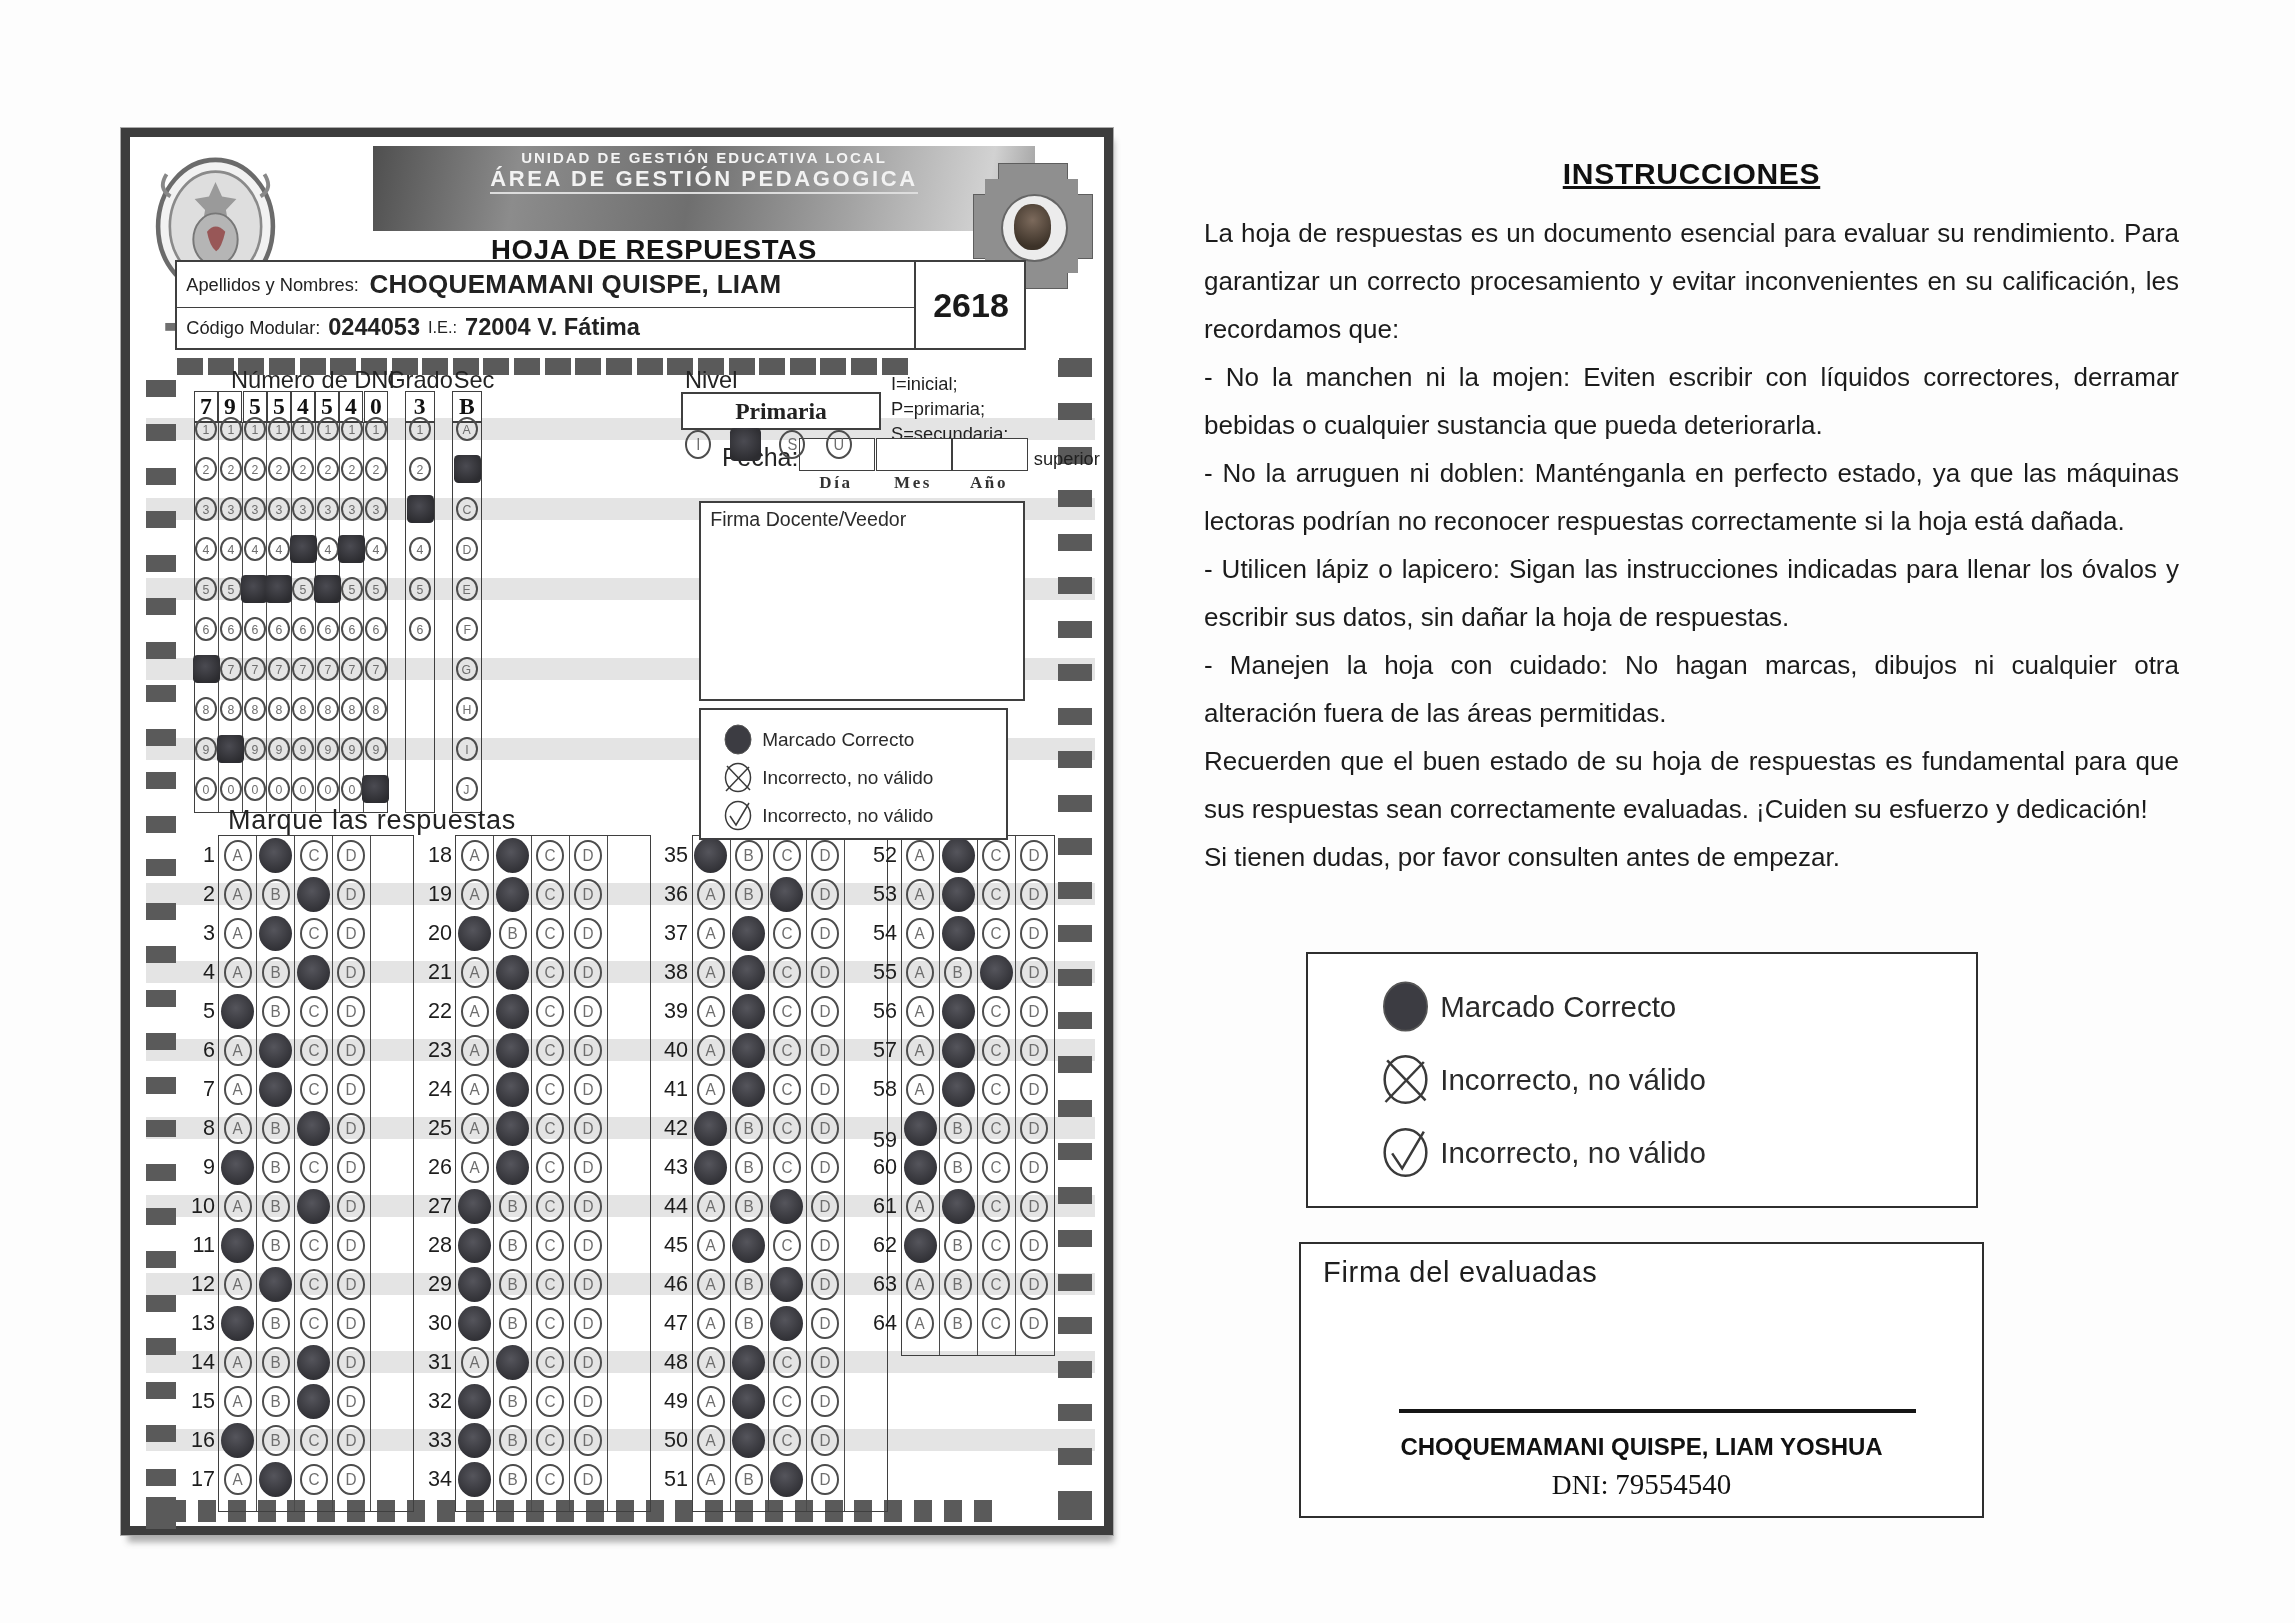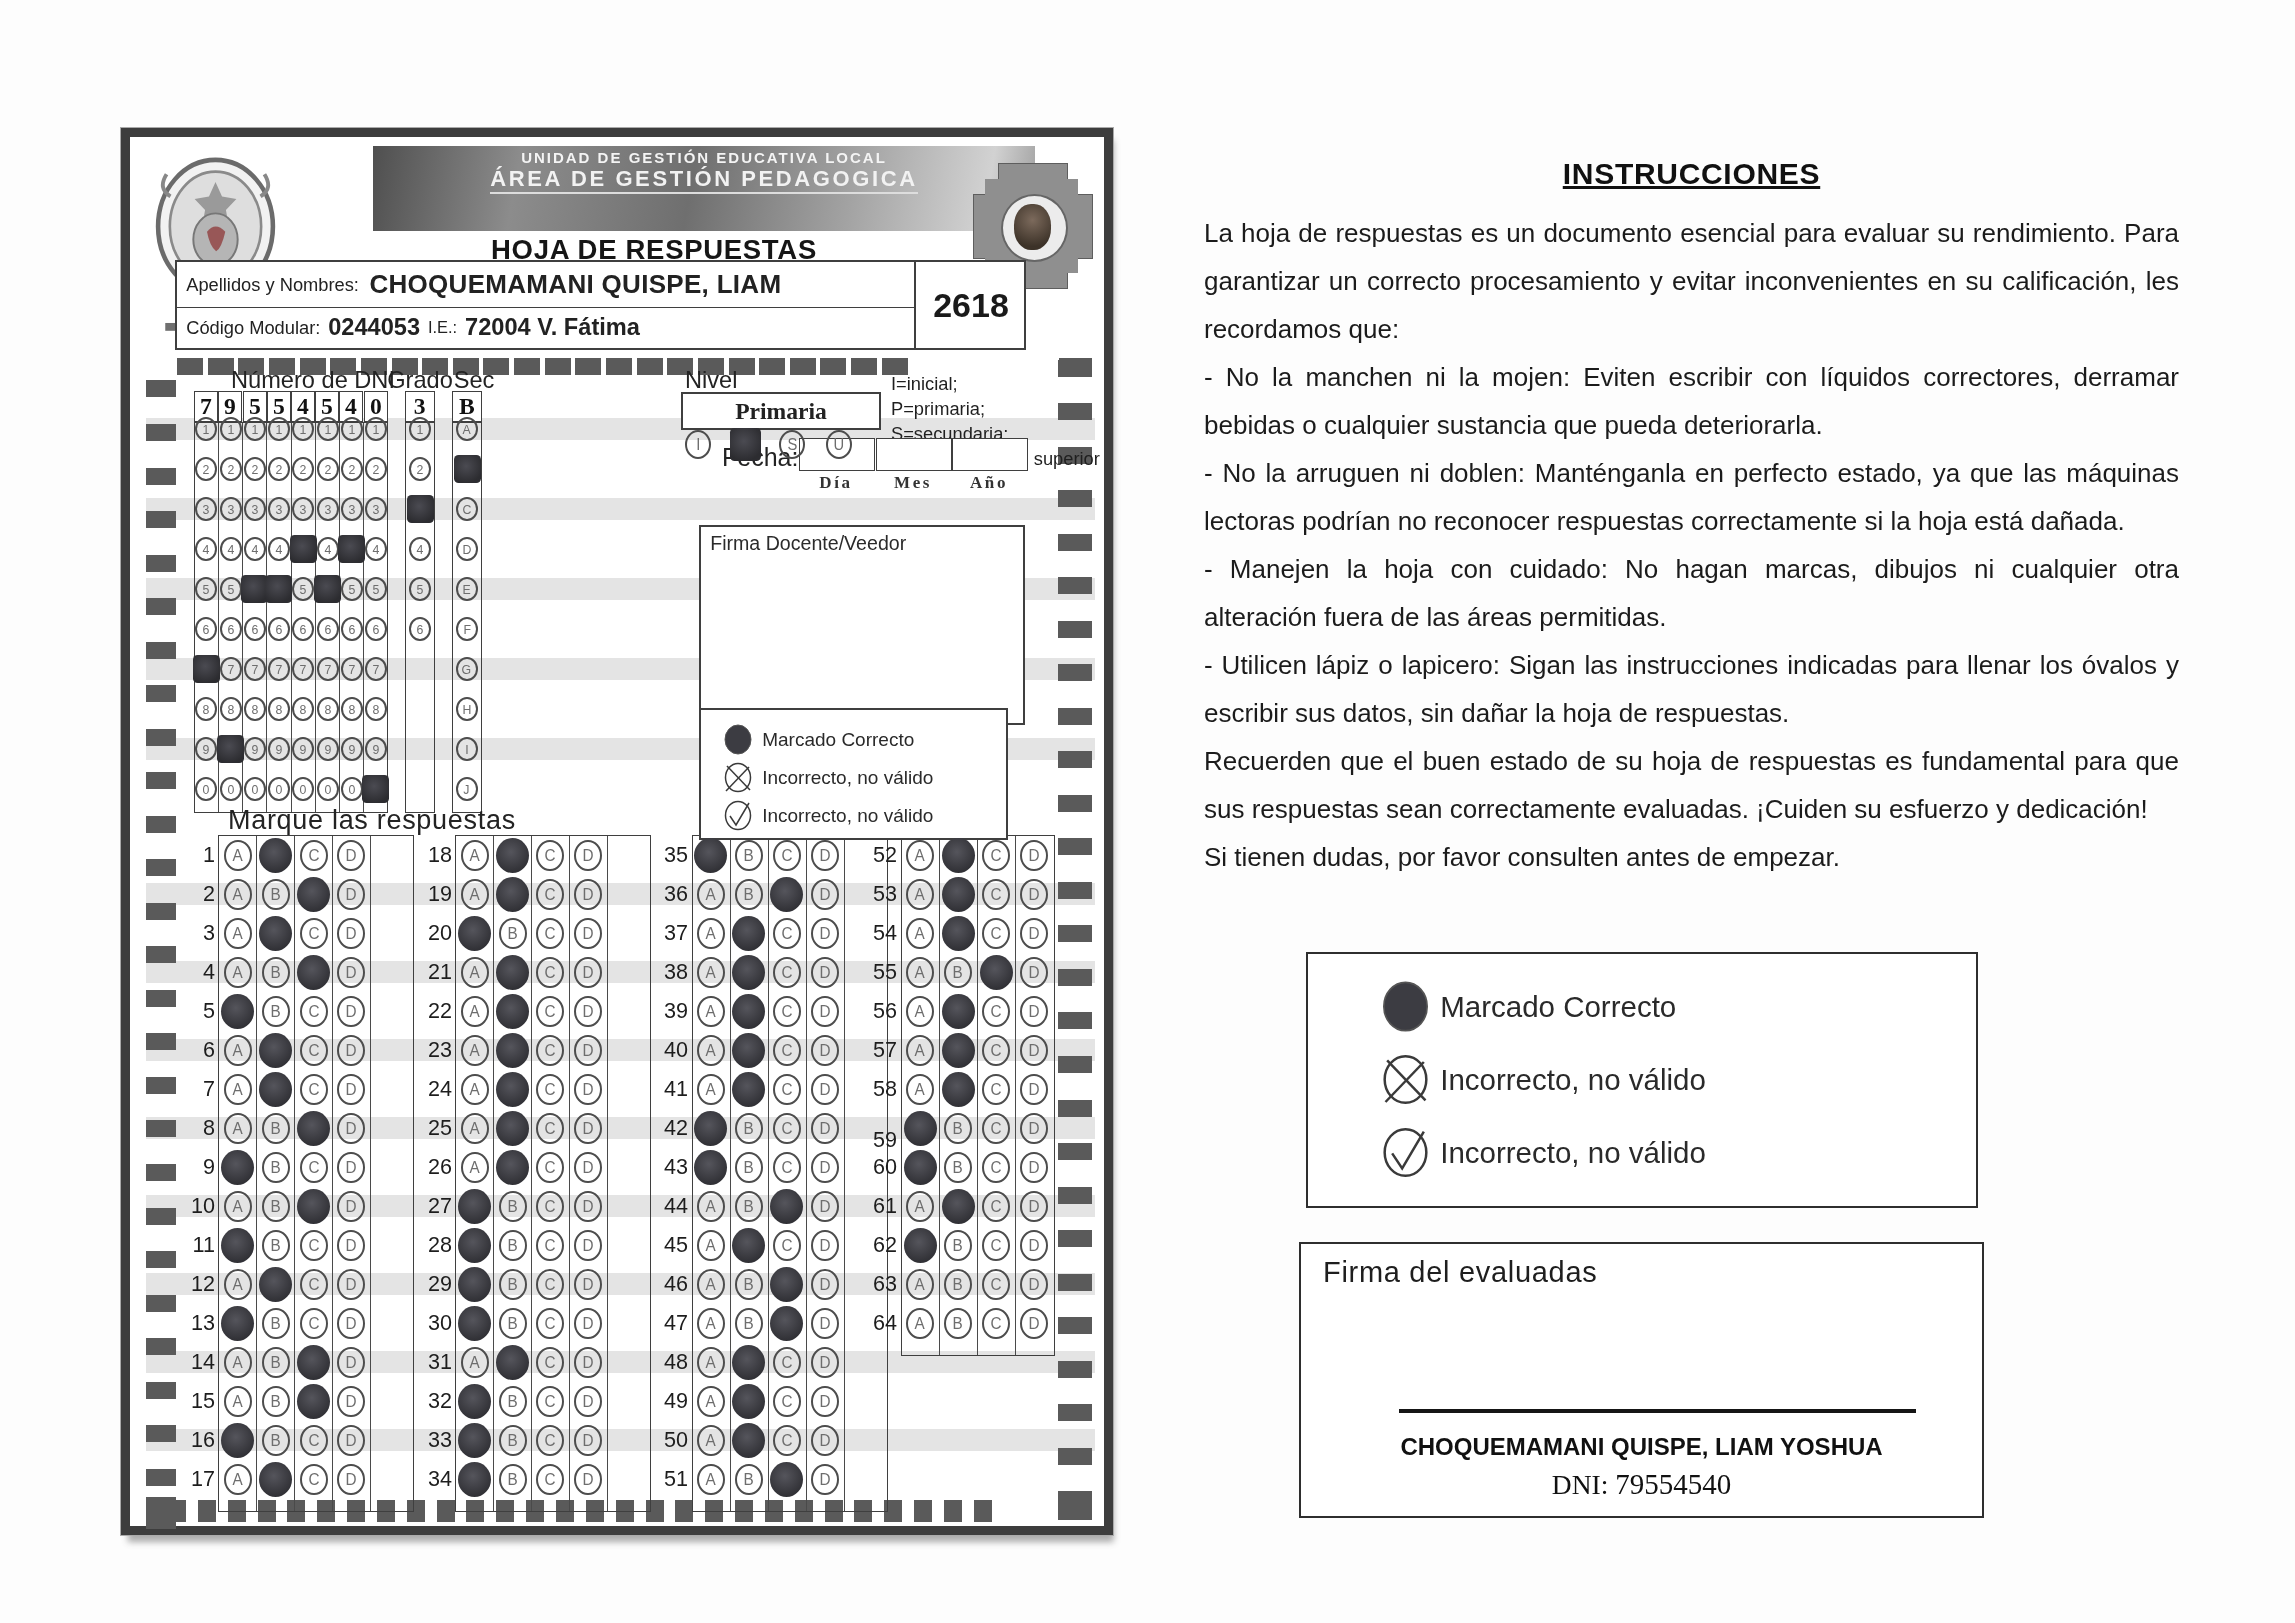--- a/index.html
+++ b/index.html
@@ -54,21 +54,21 @@
            border-radius:50%;z-index:4;}
   .qnum{position:absolute;font-size:21.6px;color:#1d1d1d;text-align:right;z-index:2;}
   #marque{font-size:27px;color:#232323;z-index:2;letter-spacing:0.7px;}
   
   #nivel-box{position:absolute;border:2px solid #3f3f3f;background:#fff;text-align:center;z-index:2;
              font-family:"Liberation Serif",serif;font-weight:bold;font-size:23.6px;}
   .nivel-leg{position:absolute;font-size:18.3px;color:#1f1f1f;line-height:25px;z-index:2;}
   .fecha-cell{position:absolute;border:1.3px solid #3f3f3f;background:#fff;z-index:2;}
   .fecha-lbl{position:absolute;font-family:"Liberation Serif",serif;font-weight:bold;font-size:17px;
              letter-spacing:2.6px;color:#333;z-index:2;text-align:center;}
-  #firma-docente{position:absolute;border:2px solid #3f3f3f;background:#fff;z-index:2;margin-top:24px;}
+  #firma-docente{position:absolute;border:2px solid #3f3f3f;background:#fff;z-index:2;}
   #firma-docente div{font-size:19.6px;color:#2b2b2b;margin:5.2px 0 0 9.2px;}
   #sheet-legend{position:absolute;border:2px solid #3f3f3f;background:#fff;z-index:2;}
   .leg-row{position:absolute;display:flex;align-items:center;gap:9.2px;}
   .leg-txt-s{font-size:19px;color:#2a2a2a;}
   
   #instr{left:1204px;top:157px;width:975px;z-index:1;}
   #instr-title{text-align:center;font-size:30px;font-weight:bold;text-decoration:underline;
                letter-spacing:0.7px;color:#111;margin-bottom:18.3px;}
   .instr-p{font-size:26px;line-height:48px;color:#1b1b1b;text-align:justify;margin:0;}
   #legend-box{left:1306px;top:952px;width:668px;height:252px;border:2px solid #2e2e2e;background:#fff;}
@@ -1559,22 +1559,22 @@
       </div>
     </div>
 </div>
 
 <div id="instr" class="abs">
   <div id="instr-title">INSTRUCCIONES</div>
   <div id="instr-body">
       <p class="instr-p">La hoja de respuestas es un documento esencial para evaluar su rendimiento. Para garantizar un correcto procesamiento y evitar inconvenientes en su calificación, les recordamos que:</p>
       <p class="instr-p">- No la manchen ni la mojen: Eviten escribir con líquidos correctores, derramar bebidas o cualquier sustancia que pueda deteriorarla.</p>
       <p class="instr-p">- No la arruguen ni doblen: Manténganla en perfecto estado, ya que las máquinas lectoras podrían no reconocer respuestas correctamente si la hoja está dañada.</p>
+      <p class="instr-p">- Utilicen lápiz o lapicero: Sigan las instrucciones indicadas para llenar los óvalos y escribir sus datos, sin dañar la hoja de respuestas.</p>
       <p class="instr-p">- Manejen la hoja con cuidado: No hagan marcas, dibujos ni cualquier otra alteración fuera de las áreas permitidas.</p>
-      <p class="instr-p">- Utilicen lápiz o lapicero: Sigan las instrucciones indicadas para llenar los óvalos y escribir sus datos, sin dañar la hoja de respuestas.</p>
       <p class="instr-p">Recuerden que el buen estado de su hoja de respuestas es fundamental para que sus respuestas sean correctamente evaluadas. ¡Cuiden su esfuerzo y dedicación!</p>
       <p class="instr-p">Si tienen dudas, por favor consulten antes de empezar.</p>
     </div>
 </div>
 
 <div id="legend-box" class="abs">
     <div class="leg-row" style="left: 72px; top: 25px;">
       <svg width="51" height="55" viewBox="0 0 60 66">
         <ellipse cx="30" cy="33" rx="26" ry="29" fill="#3c3c42"></ellipse>
         <ellipse cx="30" cy="33" rx="26" ry="29" fill="none" stroke="#555" stroke-width="2"></ellipse>

